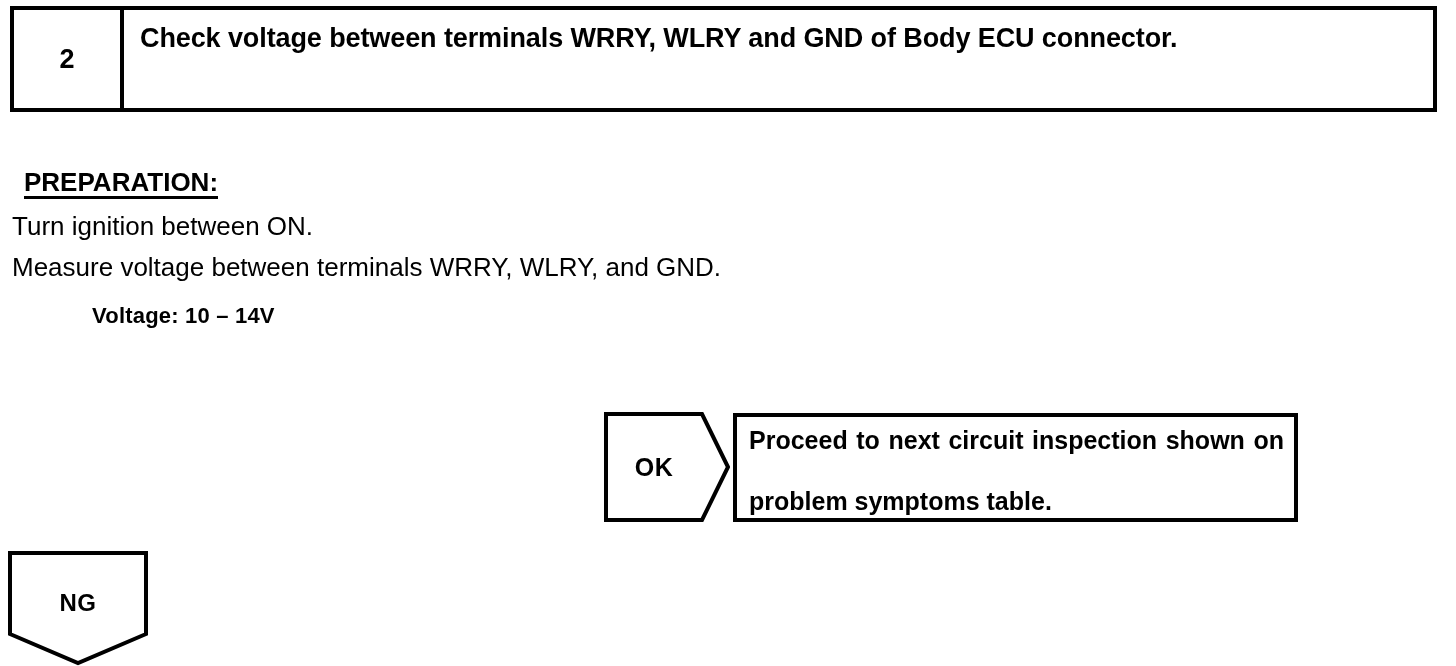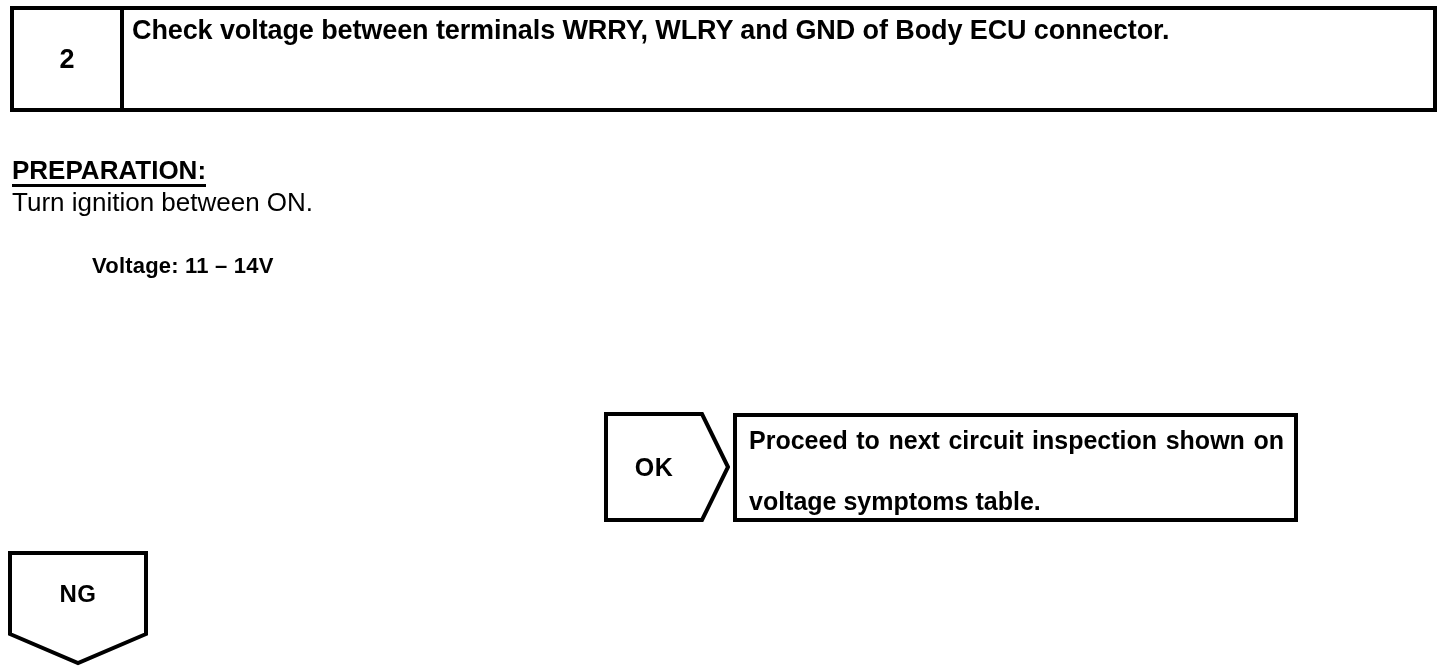--- a/index.html
+++ b/index.html
@@ -50,36 +50,36 @@
     padding: 5px 8px 0 8px;
     box-sizing: border-box;
     display: flex;
     align-items: flex-start;
   }
   .step-title {
     font-size: 27px;
     font-weight: bold;
     line-height: 1.17;
     letter-spacing: -0.1px;
-    margin: 0;
+    margin: 8px;
     width: 100%;
   }
 
   
   .body-block {
     position: absolute;
     left: 12px;
     top: 157px;
     width: 1000px;
   }
   .label-line {
     font-size: 26px;
     font-weight: bold;
     line-height: 1.0;
-    margin: 0;
+    margin: 12px;
     padding: 0 0 2px 0;
     display: block;
   }
   .label-underline {
     display: inline-block;
     border-bottom: 3px solid #000;
     padding-bottom: 1px;
   }
   .plain-line {
     font-size: 26px;
@@ -164,21 +164,21 @@
     position: absolute;
     left: 8px;
     top: 551px;
     width: 140px;
     height: 115px;
   }
   .ng-pennant svg { display: block; }
   .ng-pennant .pennant-label {
     position: absolute;
     left: 0;
-    top: 0;
+    top: 9px;
     width: 140px;
     height: 86px;
     display: flex;
     align-items: center;
     justify-content: center;
     font-size: 24px;
     font-weight: bold;
     letter-spacing: 0.5px;
   }
 </style>
@@ -196,40 +196,41 @@
 
 <div class="body-block">
 
   <div class="label-line">
     <span class="label-underline">PREPARATION:</span>
   </div>
   <div class="plain-line">Turn ignition between ON.</div>
 
   <div class="spacer-sm"></div>
 
+  <div class="plain-line">Measure voltage between terminals WRRY, WLRY, and GND.</div>
 
   <div class="spacer-xs"></div>
 
 
   <div class="spacer-ok"></div>
 
-  <div class="value-line">Voltage: 11 – 14V</div>
+  <div class="value-line">Voltage: 10 – 14V</div>
 </div>
 
 <div class="ok-pennant">
   <svg width="126" height="110" viewBox="0 0 126 110">
     <polygon points="2,2 98,2 124,55 98,108 2,108" fill="#ffffff" stroke="#000000" stroke-width="4" stroke-linejoin="miter"></polygon>
   </svg>
   <div class="pennant-label">OK</div>
 </div>
 
 <div class="result-box">
   <div class="result-text">
     <span class="just-line">Proceed to next circuit inspection shown on</span>
-    <span class="last-line">voltage symptoms table.</span>
+    <span class="last-line">problem symptoms table.</span>
   </div>
 </div>
 
 <div class="ng-pennant">
   <svg width="140" height="115" viewBox="0 0 140 115">
     <polygon points="2,2 138,2 138,83 70,112 2,83" fill="#ffffff" stroke="#000000" stroke-width="4" stroke-linejoin="miter"></polygon>
   </svg>
   <div class="pennant-label">NG</div>
 </div>
 

